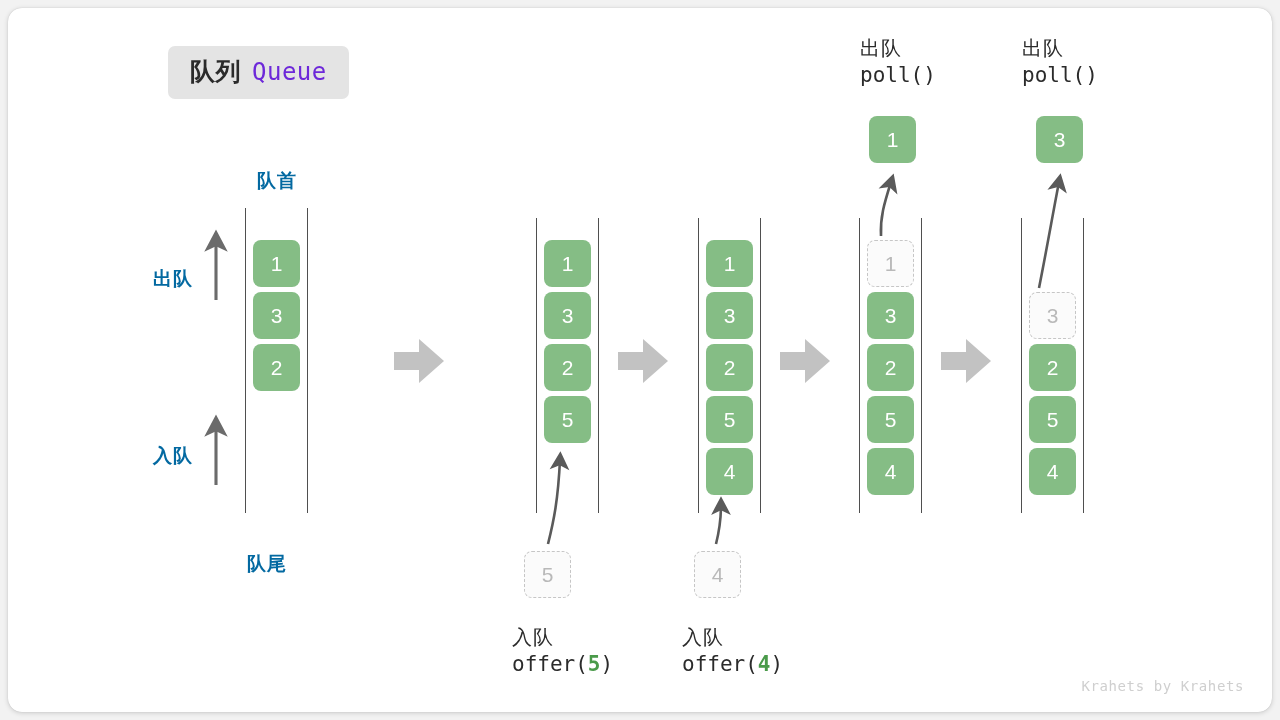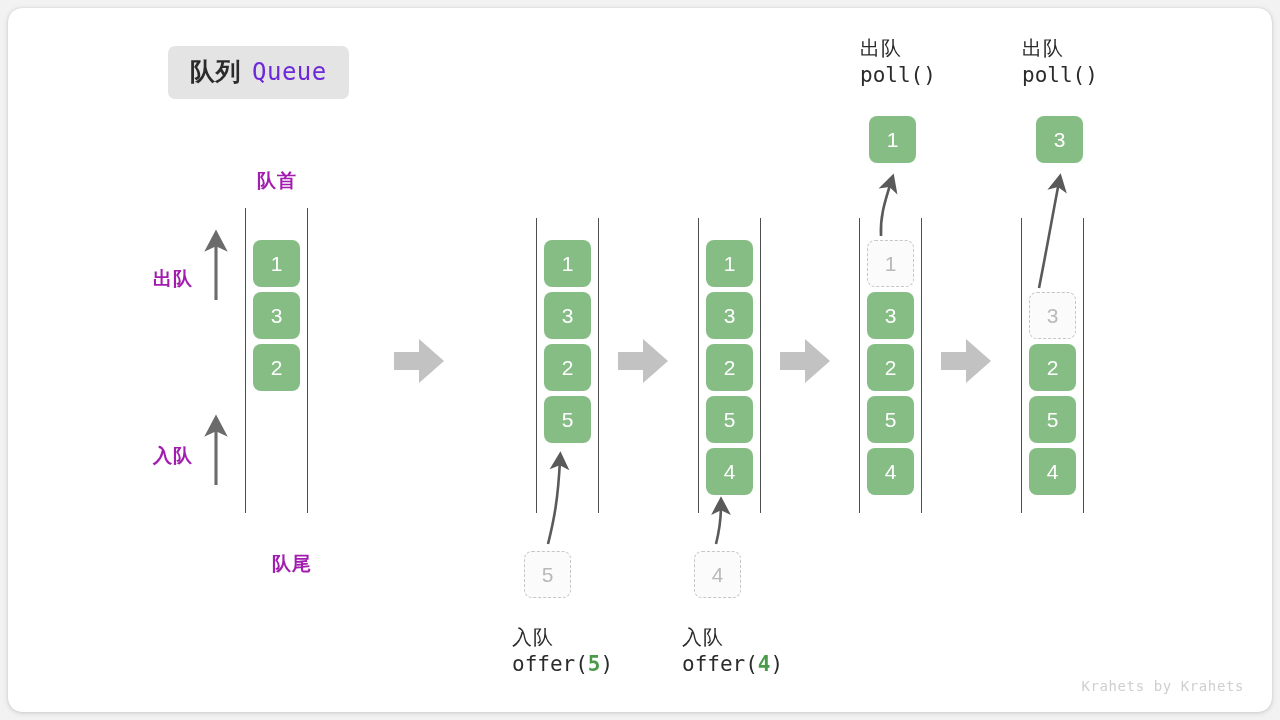--- a/index.html
+++ b/index.html
@@ -47,21 +47,21 @@
     font-family: "DejaVu Sans Mono", "Liberation Mono", monospace;
     font-size: 24px;
     color: #6d28d9;
     letter-spacing: 0.5px;
   }
 
   
   .cn-label {
     font-size: 19px;
     font-weight: bold;
-    color: #a21caf;
+    color: #0369a1;
     white-space: nowrap;
     letter-spacing: 1px;
   }
   .op-label {
     white-space: nowrap;
     line-height: 1.33;
   }
   .op-label .cn {
     display: block;
     font-size: 20px;
@@ -124,21 +124,21 @@
 <body>
 
 <div id="card">
 
   <div class="abs" id="title-badge">
     <span class="cn">队列</span>
     <span class="en">Queue</span>
   </div>
 
   <div class="abs cn-label" style="left:238px; top:160px; width:62px; text-align:center;">队首</div>
-  <div class="abs cn-label" style="left:253px; top:543px; width:62px; text-align:center;">队尾</div>
+  <div class="abs cn-label" style="left:228px; top:543px; width:62px; text-align:center;">队尾</div>
 
   <div class="abs cn-label" style="left:145px; top:258px;">出队</div>
   <div class="abs cn-label" style="left:145px; top:435px;">入队</div>
 
   <div class="abs op-label" style="left:852px; top:27px;">
     <span class="cn">出队</span>
     <span class="code">poll()</span>
   </div>
   <div class="abs op-label" style="left:1014px; top:27px;">
     <span class="cn">出队</span>

